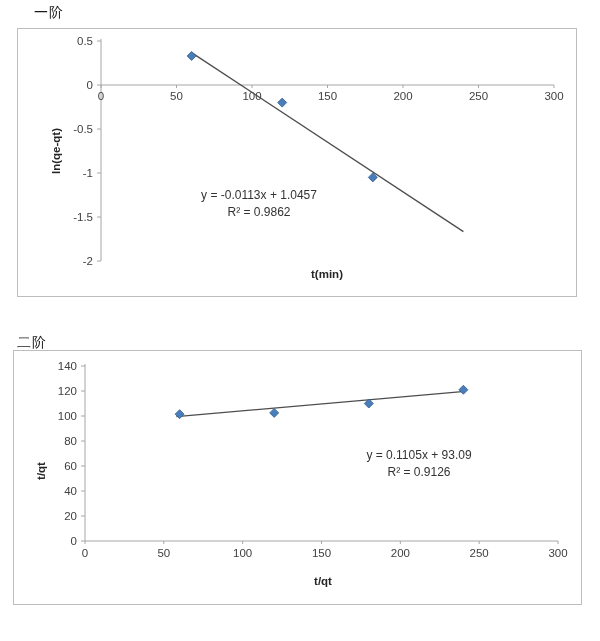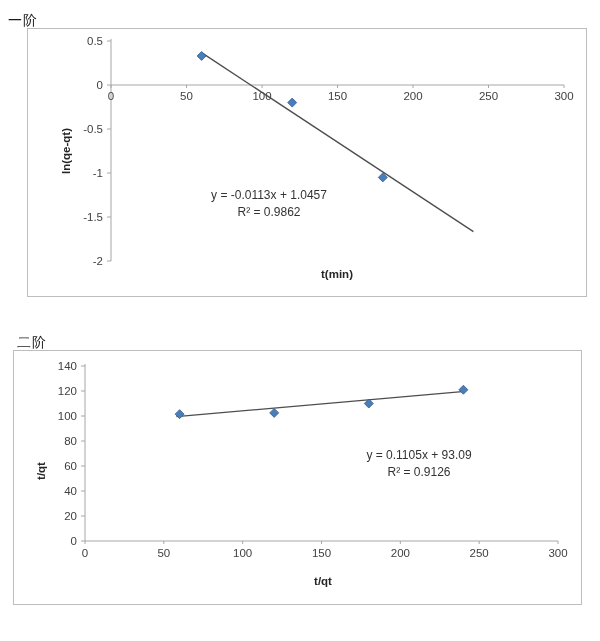--- a/index.html
+++ b/index.html
@@ -13,23 +13,23 @@
   .chart-box{
     position:absolute;border:1px solid #bdbdbd;background:#ffffff;
   }
   .chart-box svg{display:block;}
 </style>
 </head>
 <body>
 
 <div class="page">
 
-  <div class="section-label" style="left:8px;top:4px;margin-top:8px;">一阶</div>
+  <div class="section-label" style="left:34px;top:4px;">一阶</div>
 
-  <div class="chart-box" style="left:27px;top:28px;width:558px;height:267px;">
+  <div class="chart-box" style="left:17px;top:28px;width:558px;height:267px;">
     <svg width="558" height="267">
         <line x1="83" y1="10" x2="83" y2="232" stroke="#a6a6a6" stroke-width="1"></line>
         <line x1="83" y1="56" x2="536" y2="56" stroke="#a6a6a6" stroke-width="1"></line>
         <line x1="79" y1="12" x2="83" y2="12" stroke="#a6a6a6" stroke-width="1"></line>
         <text x="75" y="16" text-anchor="end" font-size="11.5" fill="#3f3f3f">0.5</text>
         <line x1="79" y1="56" x2="83" y2="56" stroke="#a6a6a6" stroke-width="1"></line>
         <text x="75" y="60" text-anchor="end" font-size="11.5" fill="#3f3f3f">0</text>
         <line x1="79" y1="100" x2="83" y2="100" stroke="#a6a6a6" stroke-width="1"></line>
         <text x="75" y="104" text-anchor="end" font-size="11.5" fill="#3f3f3f">-0.5</text>
         <line x1="79" y1="144" x2="83" y2="144" stroke="#a6a6a6" stroke-width="1"></line>

